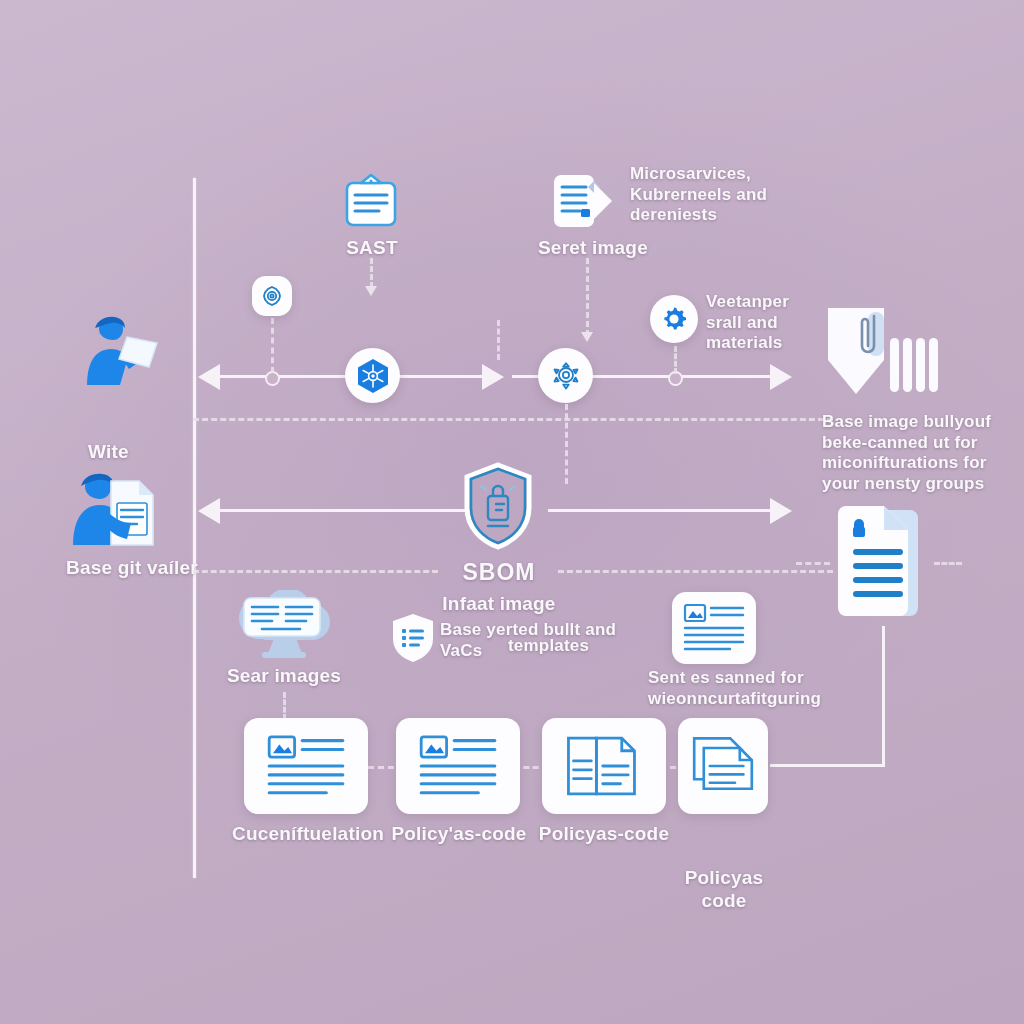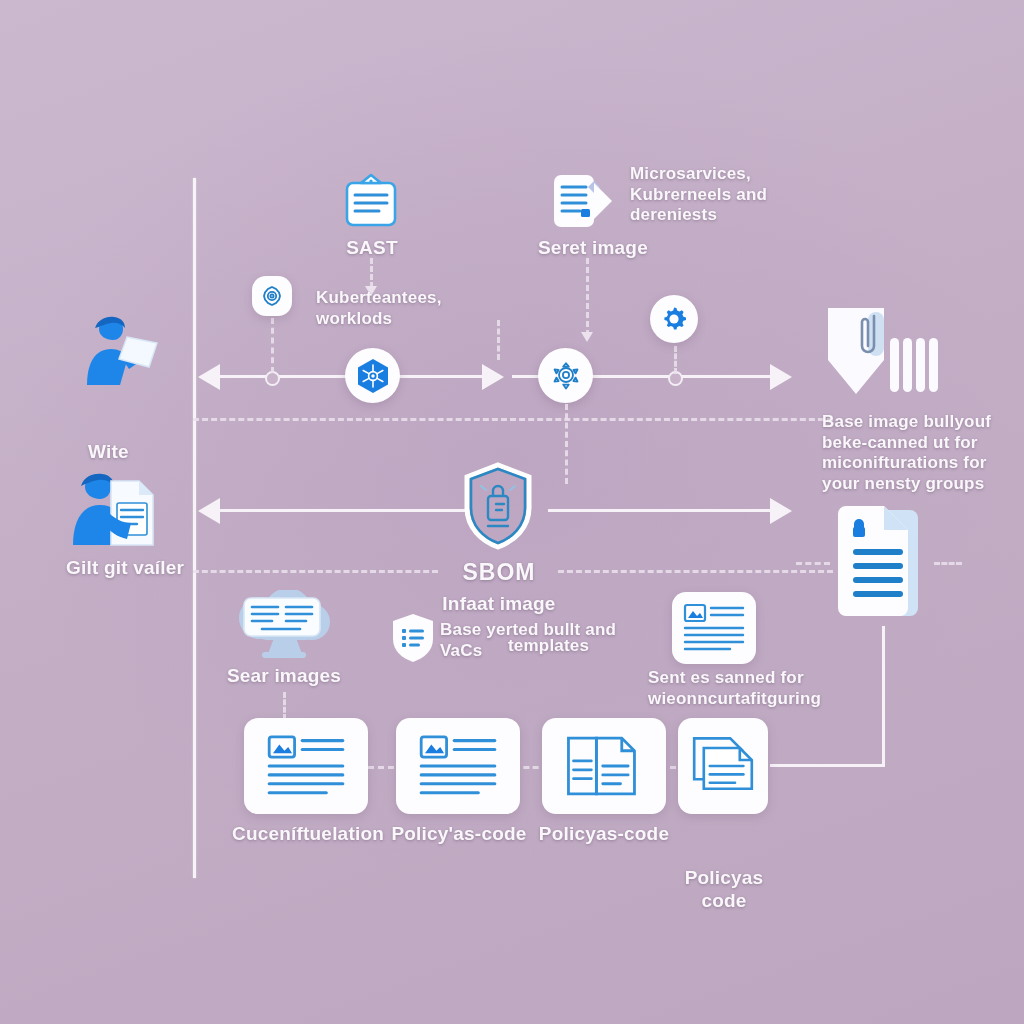--- a/index.html
+++ b/index.html
@@ -182,30 +182,31 @@
 
   <div class="abs card" style="left:252px; top:276px; width:40px; height:40px;">
     <svg width="24" height="24" viewBox="0 0 24 24">
       <g fill="none" stroke="#1f7fc9" stroke-width="1.8">
         <path d="M12 3 L16 5 L19 8.5 L20 12 L19 15.5 L16 19 L12 21 L8 19 L5 15.5 L4 12 L5 8.5 L8 5 Z"></path>
         <circle cx="12" cy="12" r="4.2"></circle>
         <circle cx="12" cy="12" r="1.6"></circle>
       </g>
     </svg>
   </div>
-  <div class="abs lbl lbl-note" style="left:316px; top:288px; width:180px; white-space:pre-line;">Kuberteantees,
-worklods</div>
 
 
   <div class="abs circle" style="left:650px; top:295px; width:48px; height:48px;">
     <svg width="30" height="30" viewBox="0 0 30 30">
       <path d="M15 3.4 l2.4 .5 .8 2.6 2.3 1 2.4-1.2 1.7 1.7 -1.2 2.4 1 2.3 2.6 .8 0 2.4 -2.6 .8 -1 2.3 1.2 2.4 -1.7 1.7 -2.4-1.2 -2.3 1 -.8 2.6 -2.4 0 -.8-2.6 -2.3-1 -2.4 1.2 -1.7-1.7 1.2-2.4 -1-2.3 -2.6-.8 0-2.4 2.6-.8 1-2.3 -1.2-2.4 1.7-1.7 2.4 1.2 2.3-1 .8-2.6 z" fill="#1a7ee0"></path>
       <circle cx="15" cy="15" r="4.6" fill="#ffffff"></circle>
     </svg>
   </div>
+  <div class="abs lbl lbl-note" style="left:706px; top:292px; width:150px; white-space:pre-line;">Veetanper
+srall and
+materials</div>
 
   <div class="abs plain" style="left:68px; top:315px; width:98px; height:72px;">
     <svg width="96" height="72" viewBox="0 0 96 72">
       <path d="M30 14 c0-7 5-12 12-12 c8 0 12 5 12 12 c0 6-4 11-10 11 c-7 0-14-4-14-11 z" fill="#1e86e8"></path>
       <path d="M26 13 c3-9 12-12 19-11 c8 1 11 6 11 11 c-3-4-8-6-14-5 c-6 1-12 4-16 5 z" fill="#1466c0"></path>
       <path d="M18 70 c0-22 8-36 24-36 c7 0 13 3 17 8 l-8 28 z" fill="#1e86e8"></path>
       <path d="M52 42 l28-14 l6 8 l-26 18 z" fill="#1e86e8"></path>
       <path d="M58 22 l30 6 l-8 24 l-30-8 z" fill="#f4f9ff" stroke="#d7e6f6" stroke-width="1.5"></path>
     </svg>
   </div>
@@ -220,21 +221,21 @@
       <path d="M76 12 v14 h14 z" fill="#dce9f8"></path>
       <rect x="54" y="34" width="30" height="32" rx="2" fill="#ffffff" stroke="#2f8fd8" stroke-width="1.6"></rect>
       <g stroke="#2f8fd8" stroke-width="2.4" stroke-linecap="round">
         <line x1="58" y1="41" x2="80" y2="41"></line>
         <line x1="58" y1="48" x2="80" y2="48"></line>
         <line x1="58" y1="55" x2="74" y2="55"></line>
       </g>
       <path d="M46 44 c6 6 14 10 22 10 l-4 16 c-10-2-18-8-24-16 z" fill="#1e86e8"></path>
     </svg>
   </div>
-  <div class="abs lbl lbl-cap" style="left:66px; top:556px; width:190px;">Gilt git vaíler</div>
+  <div class="abs lbl lbl-cap" style="left:66px; top:556px; width:190px;">Base git vaíler</div>
 
   <div class="abs dashed-h" style="left:193px; top:418px; width:640px;"></div>
 
   <div class="abs arrow-l" style="left:198px; top:498px;"></div>
   <div class="abs solid-h" style="left:219px; top:509px; width:249px;"></div>
   <div class="abs solid-h" style="left:548px; top:509px; width:224px;"></div>
   <div class="abs arrow-r" style="left:770px; top:498px;"></div>
 
   <div class="abs plain" style="left:462px; top:462px; width:72px; height:88px;">
     <svg width="72" height="88" viewBox="0 0 72 88">

